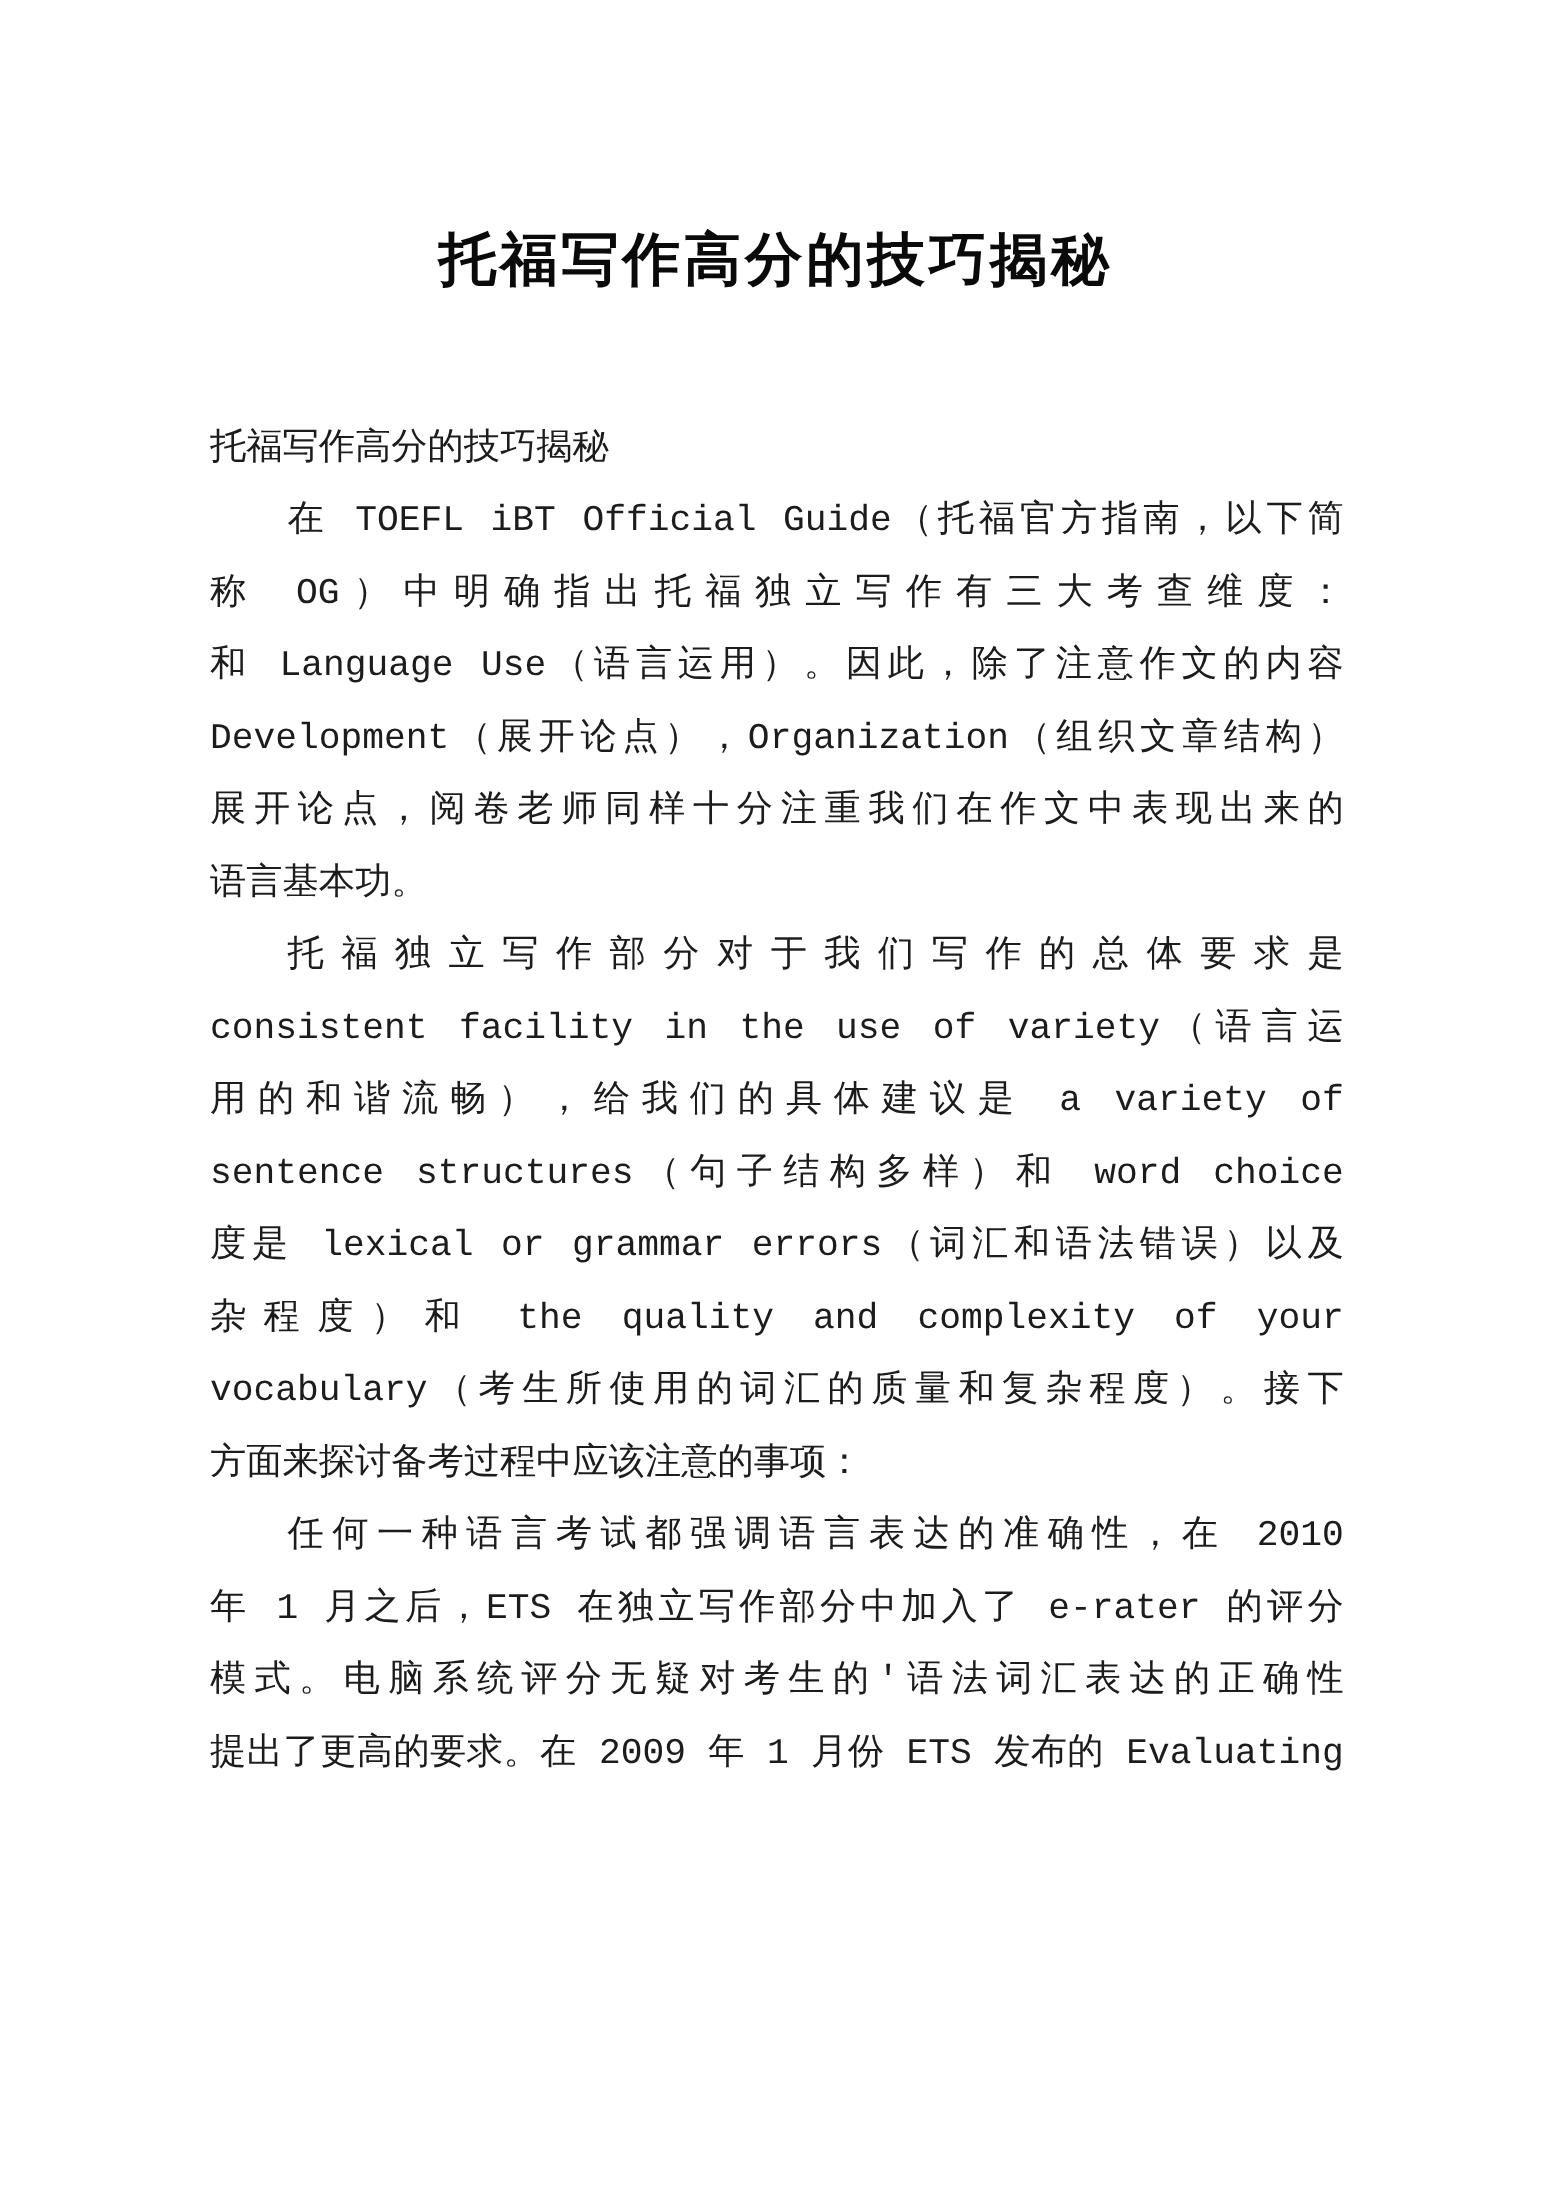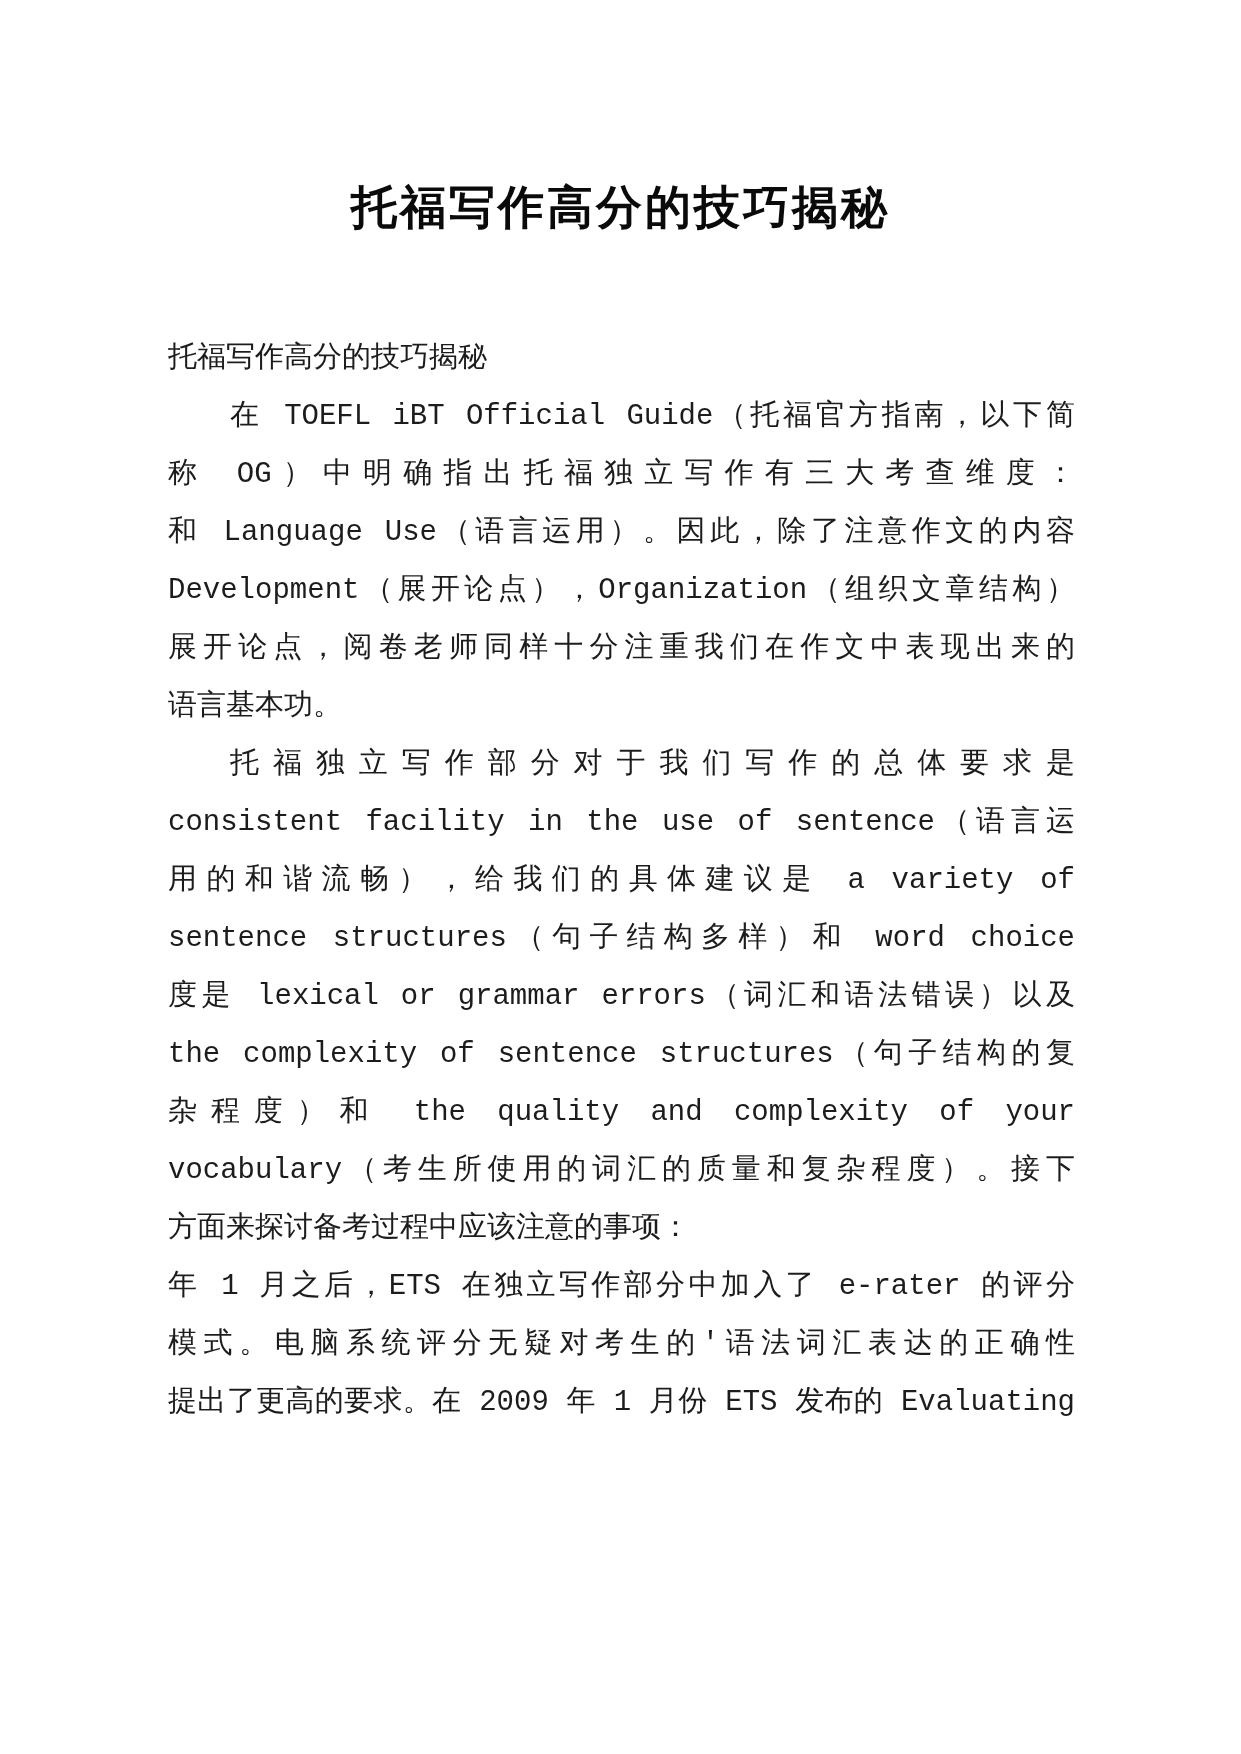--- a/index.html
+++ b/index.html
@@ -65,26 +65,26 @@
 
   <div class="body-block">
     <div class="line end">托福写作高分的技巧揭秘</div>
     <div class="line indent">在 TOEFL iBT Official Guide（托福官方指南，以下简</div>
     <div class="line">称 OG）中明确指出托福独立写作有三大考查维度：</div>
     <div class="line">和 Language Use（语言运用）。因此，除了注意作文的内容</div>
     <div class="line">Development（展开论点），Organization（组织文章结构）</div>
     <div class="line">展开论点，阅卷老师同样十分注重我们在作文中表现出来的</div>
     <div class="line end">语言基本功。</div>
     <div class="line indent">托福独立写作部分对于我们写作的总体要求是</div>
-    <div class="line">consistent facility in the use of sentence（语言运</div>
+    <div class="line">consistent facility in the use of variety（语言运</div>
     <div class="line">用的和谐流畅），给我们的具体建议是 a variety of</div>
     <div class="line">sentence structures（句子结构多样）和 word choice</div>
     <div class="line">度是 lexical or grammar errors（词汇和语法错误）以及</div>
-    <div class="line">the complexity of sentence structures（句子结构的复</div>
     <div class="line">杂程度）和 the quality and complexity of your</div>
     <div class="line">vocabulary（考生所使用的词汇的质量和复杂程度）。接下</div>
     <div class="line end">方面来探讨备考过程中应该注意的事项：</div>
+    <div class="line indent">任何一种语言考试都强调语言表达的准确性，在 2010</div>
     <div class="line">年 1 月之后，ETS 在独立写作部分中加入了 e-rater 的评分</div>
     <div class="line">模式。电脑系统评分无疑对考生的'语法词汇表达的正确性</div>
     <div class="line">提出了更高的要求。在 2009 年 1 月份 ETS 发布的 Evaluating</div>
   </div>
 
 </div>
 
 </body></html>

